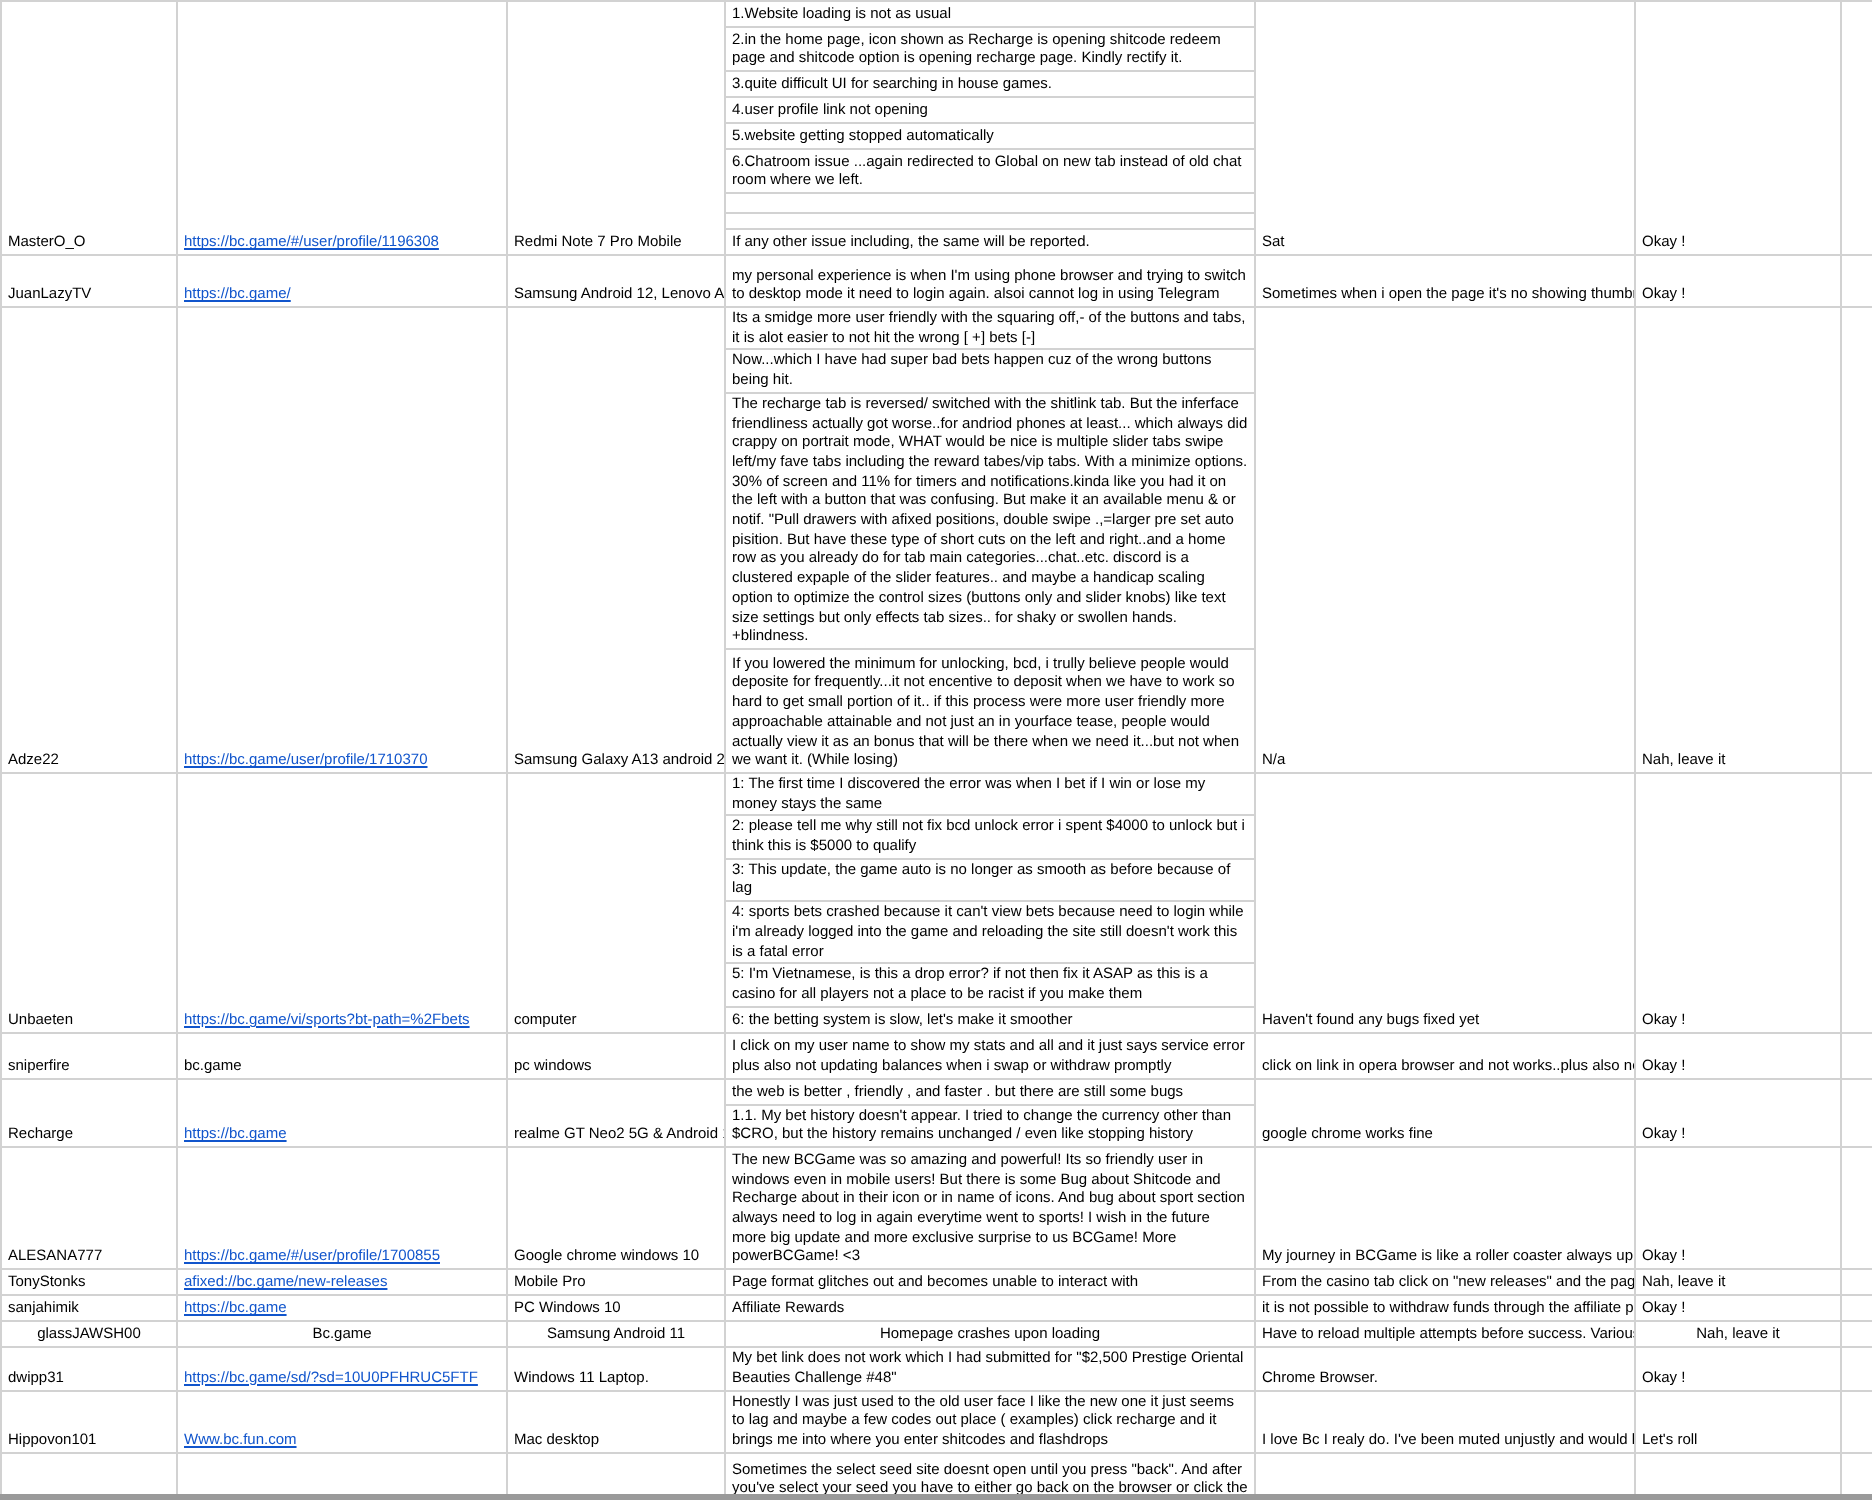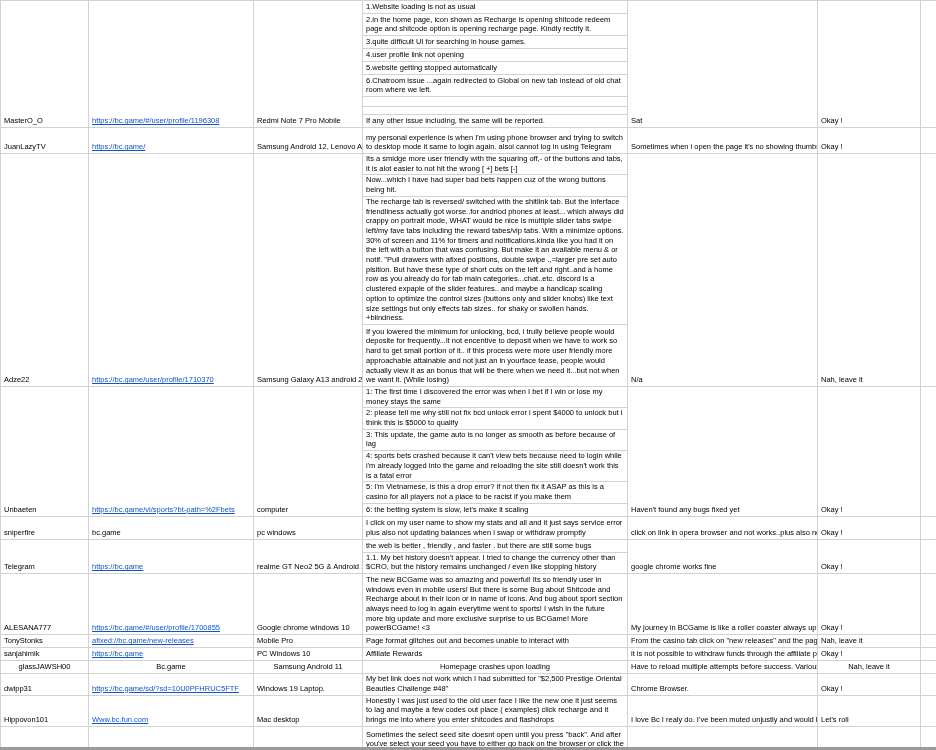--- a/index.html
+++ b/index.html
@@ -69,21 +69,21 @@
         <tr style="height: 8px;">
           <td class="wrap"></td>
         </tr>
         <tr style="height: 13px;">
           <td class="wrap">If any other issue including, the same will be reported.</td>
         </tr>
         <tr style="height: 26px;">
           <td class="nowrap">JuanLazyTV</td>
           <td class="nowrap url-cell"><a href="#">https://bc.game/</a></td>
           <td class="nowrap">Samsung Android 12, Lenovo A</td>
-          <td class="wrap">my personal experience is when I'm using phone browser and trying to switch to desktop mode it same to login again. alsoi cannot log in using Telegram</td>
+          <td class="wrap">my personal experience is when I'm using phone browser and trying to switch to desktop mode it need to login again. alsoi cannot log in using Telegram</td>
           <td class="nowrap">Sometimes when i open the page it's no showing thumbn</td>
           <td class="nowrap">Okay !</td>
           <td class="nowrap"></td>
         </tr>
         <tr style="height: 21px;">
           <td class="nowrap" rowspan="4">Adze22</td>
           <td class="nowrap url-cell" rowspan="4"><a href="#">https://bc.game/user/profile/1710370</a></td>
           <td class="nowrap" rowspan="4">Samsung Galaxy A13 android 2</td>
           <td class="wrap">Its a smidge more user friendly with the squaring off,- of the buttons and tabs, it is alot easier to not hit the wrong [ +] bets [-]</td>
           <td class="nowrap" rowspan="4">N/a</td>
@@ -114,33 +114,33 @@
         <tr style="height: 20px;">
           <td class="wrap">3: This update, the game auto is no longer as smooth as before because of lag</td>
         </tr>
         <tr style="height: 30px;">
           <td class="wrap">4: sports bets crashed because it can't view bets because need to login while i'm already logged into the game and reloading the site still doesn't work this is a fatal error</td>
         </tr>
         <tr style="height: 20px;">
           <td class="wrap">5: I'm Vietnamese, is this a drop error? if not then fix it ASAP as this is a casino for all players not a place to be racist if you make them</td>
         </tr>
         <tr style="height: 13px;">
-          <td class="wrap">6: the betting system is slow, let's make it scaling</td>
+          <td class="wrap">6: the betting system is slow, let's make it smoother</td>
         </tr>
         <tr style="height: 23px;">
           <td class="nowrap">sniperfire</td>
           <td class="nowrap url-cell">bc.game</td>
           <td class="nowrap">pc windows</td>
           <td class="wrap">I click on my user name to show my stats and all and it just says service error plus also not updating balances when i swap or withdraw promptly</td>
           <td class="nowrap">click on link in opera browser and not works..plus also not</td>
           <td class="nowrap">Okay !</td>
           <td class="nowrap"></td>
         </tr>
         <tr style="height: 13px;">
-          <td class="nowrap" rowspan="2">Telegram</td>
+          <td class="nowrap" rowspan="2">Recharge</td>
           <td class="nowrap url-cell" rowspan="2"><a href="#">https://bc.game</a></td>
           <td class="nowrap" rowspan="2">realme GT Neo2 5G &amp; Android 1</td>
           <td class="wrap">the web is better , friendly , and faster . but there are still some bugs</td>
           <td class="nowrap" rowspan="2">google chrome works fine</td>
           <td class="nowrap" rowspan="2">Okay !</td>
           <td class="nowrap" rowspan="2"></td>
         </tr>
         <tr style="height: 20px;">
           <td class="wrap">1.1. My bet history doesn't appear. I tried to change the currency other than $CRO, but the history remains unchanged / even like stopping history</td>
         </tr>
@@ -176,21 +176,21 @@
           <td class="nowrap url-cell">Bc.game</td>
           <td class="nowrap">Samsung Android 11</td>
           <td class="wrap">Homepage crashes upon loading</td>
           <td class="nowrap">Have to reload multiple attempts before success. Various</td>
           <td class="nowrap">Nah, leave it</td>
           <td class="nowrap"></td>
         </tr>
         <tr style="height: 21px;">
           <td class="nowrap">dwipp31</td>
           <td class="nowrap url-cell"><a href="#">https://bc.game/sd/?sd=10U0PFHRUC5FTF</a></td>
-          <td class="nowrap">Windows 19 Laptop.</td>
+          <td class="nowrap">Windows 11 Laptop.</td>
           <td class="wrap">My bet link does not work which I had submitted for "$2,500 Prestige Oriental Beauties Challenge #48"</td>
           <td class="nowrap">Chrome Browser.</td>
           <td class="nowrap">Okay !</td>
           <td class="nowrap"></td>
         </tr>
         <tr style="height: 31px;">
           <td class="nowrap">Hippovon101</td>
           <td class="nowrap url-cell"><a href="#">Www.bc.fun.com</a></td>
           <td class="nowrap">Mac desktop</td>
           <td class="wrap">Honestly I was just used to the old user face I like the new one it just seems to lag and maybe a few codes out place ( examples) click recharge and it brings me into where you enter shitcodes and flashdrops</td>

